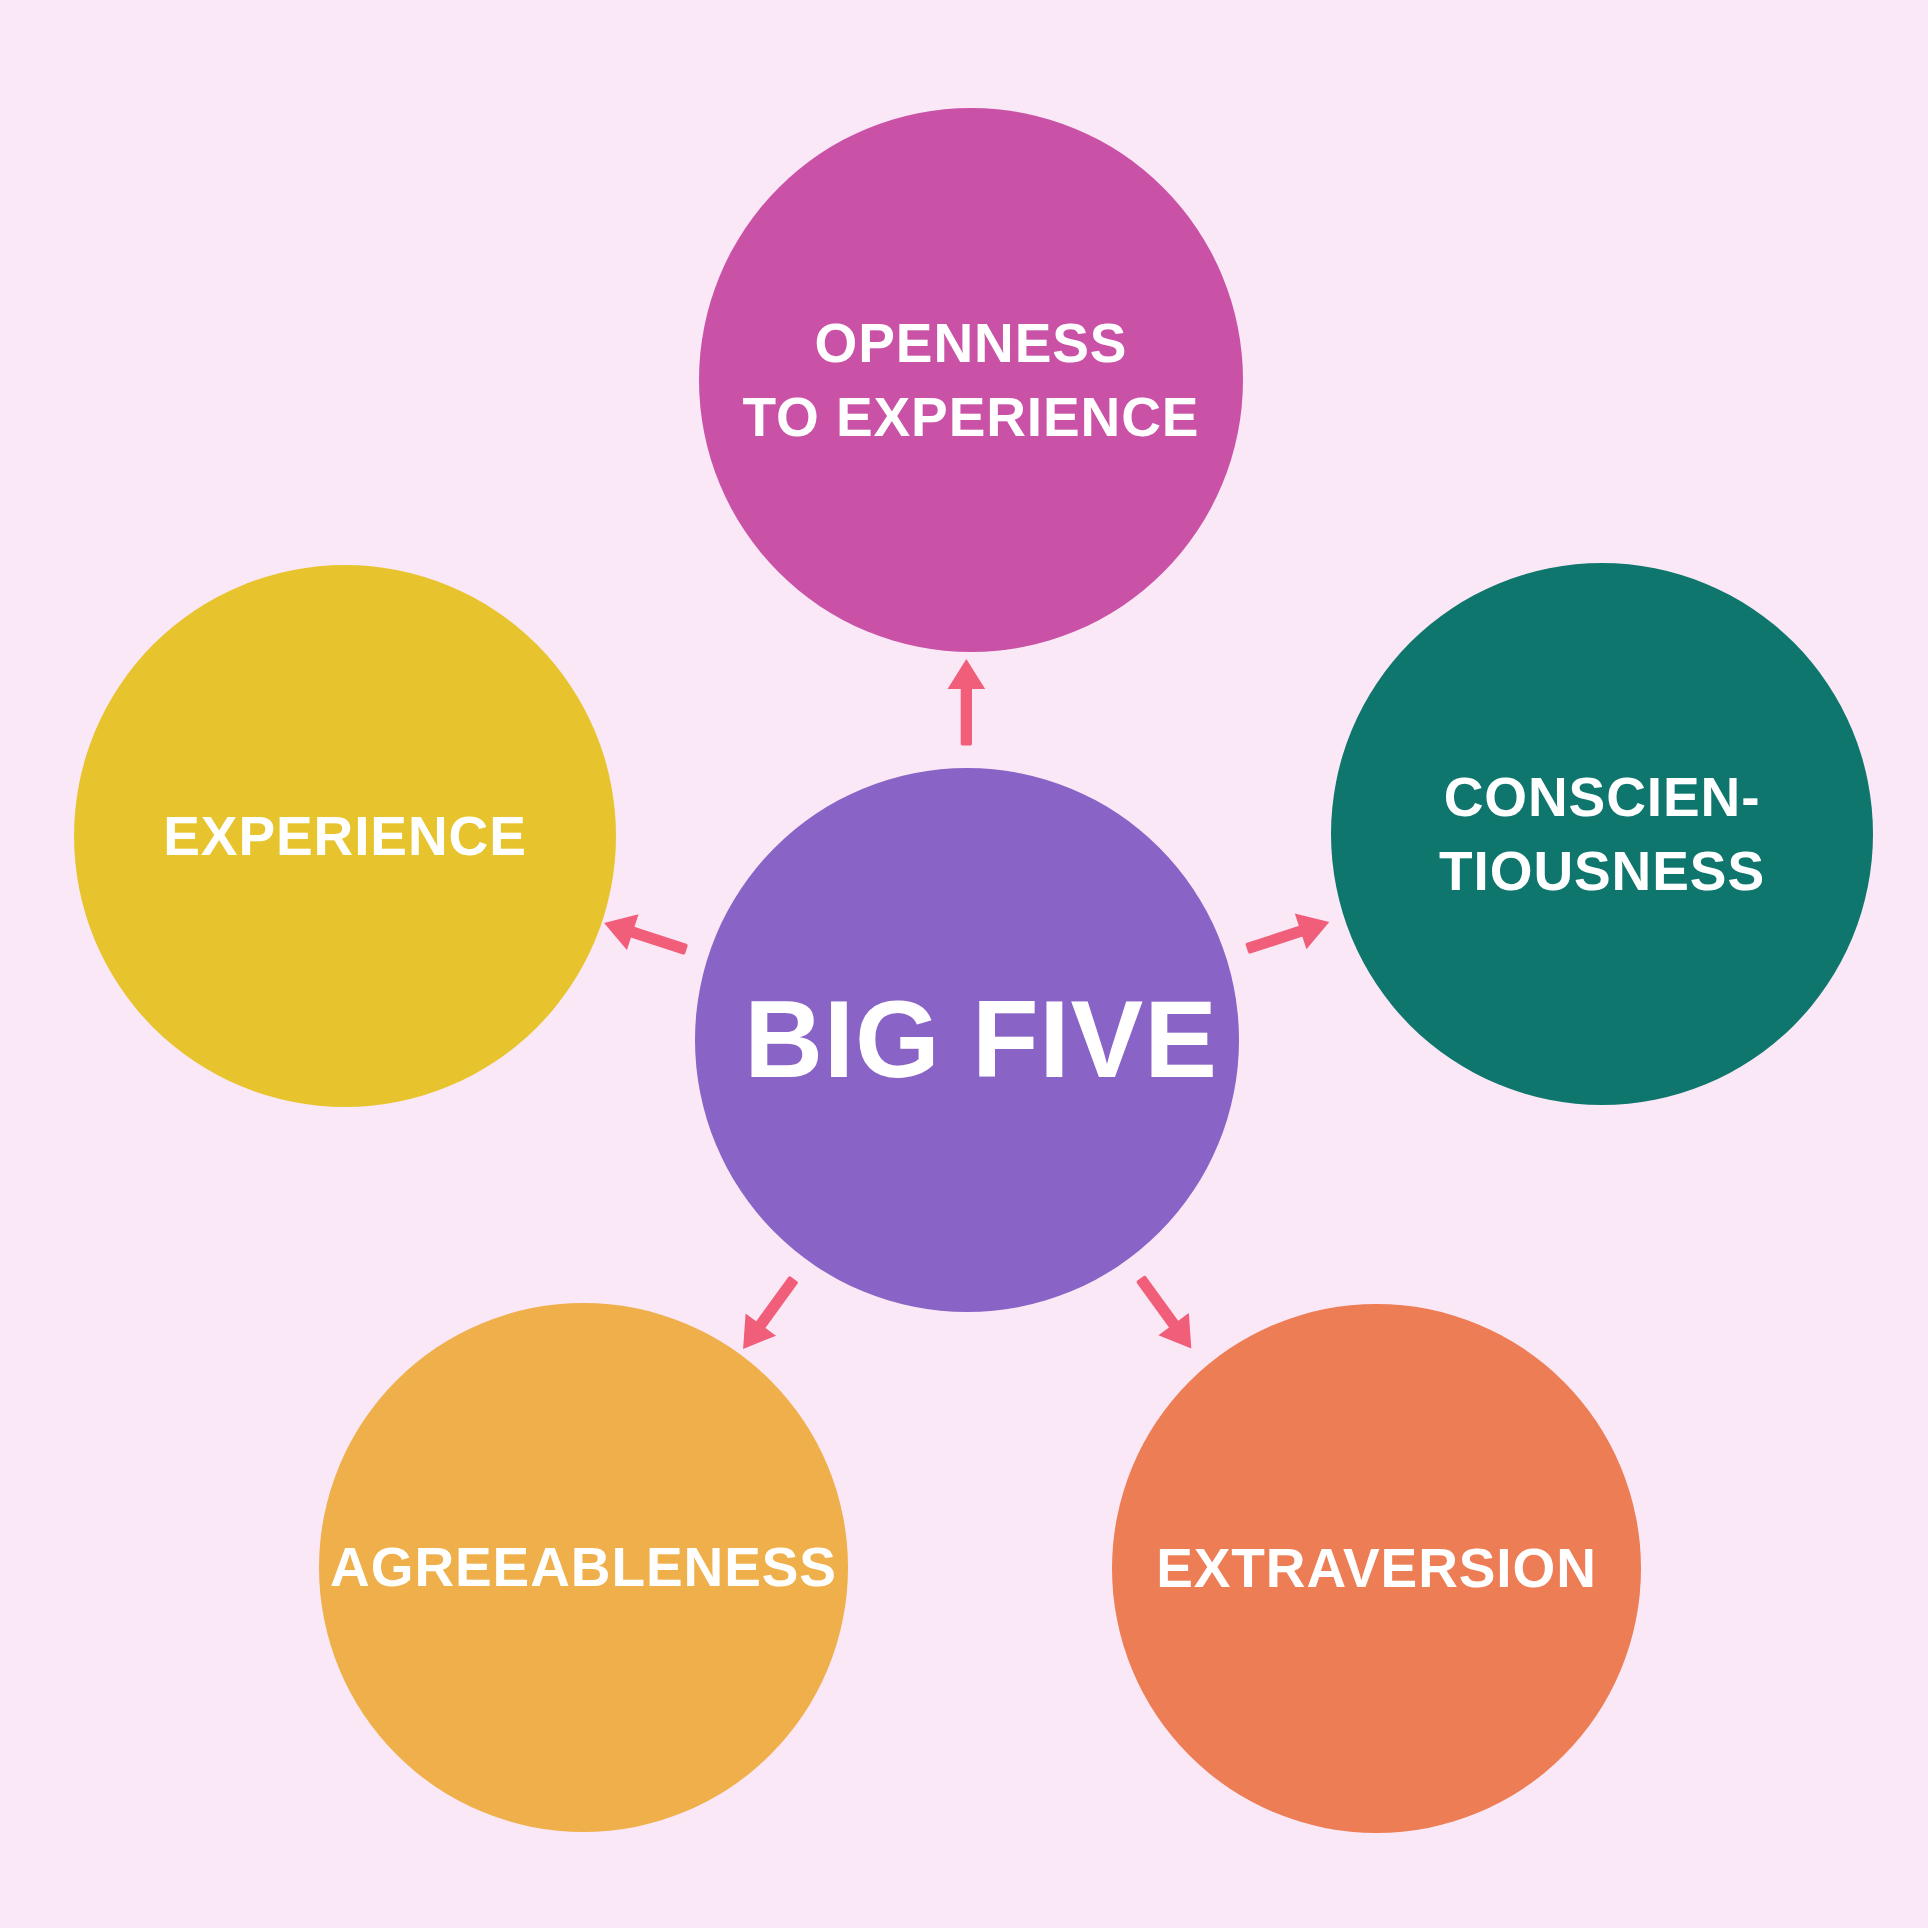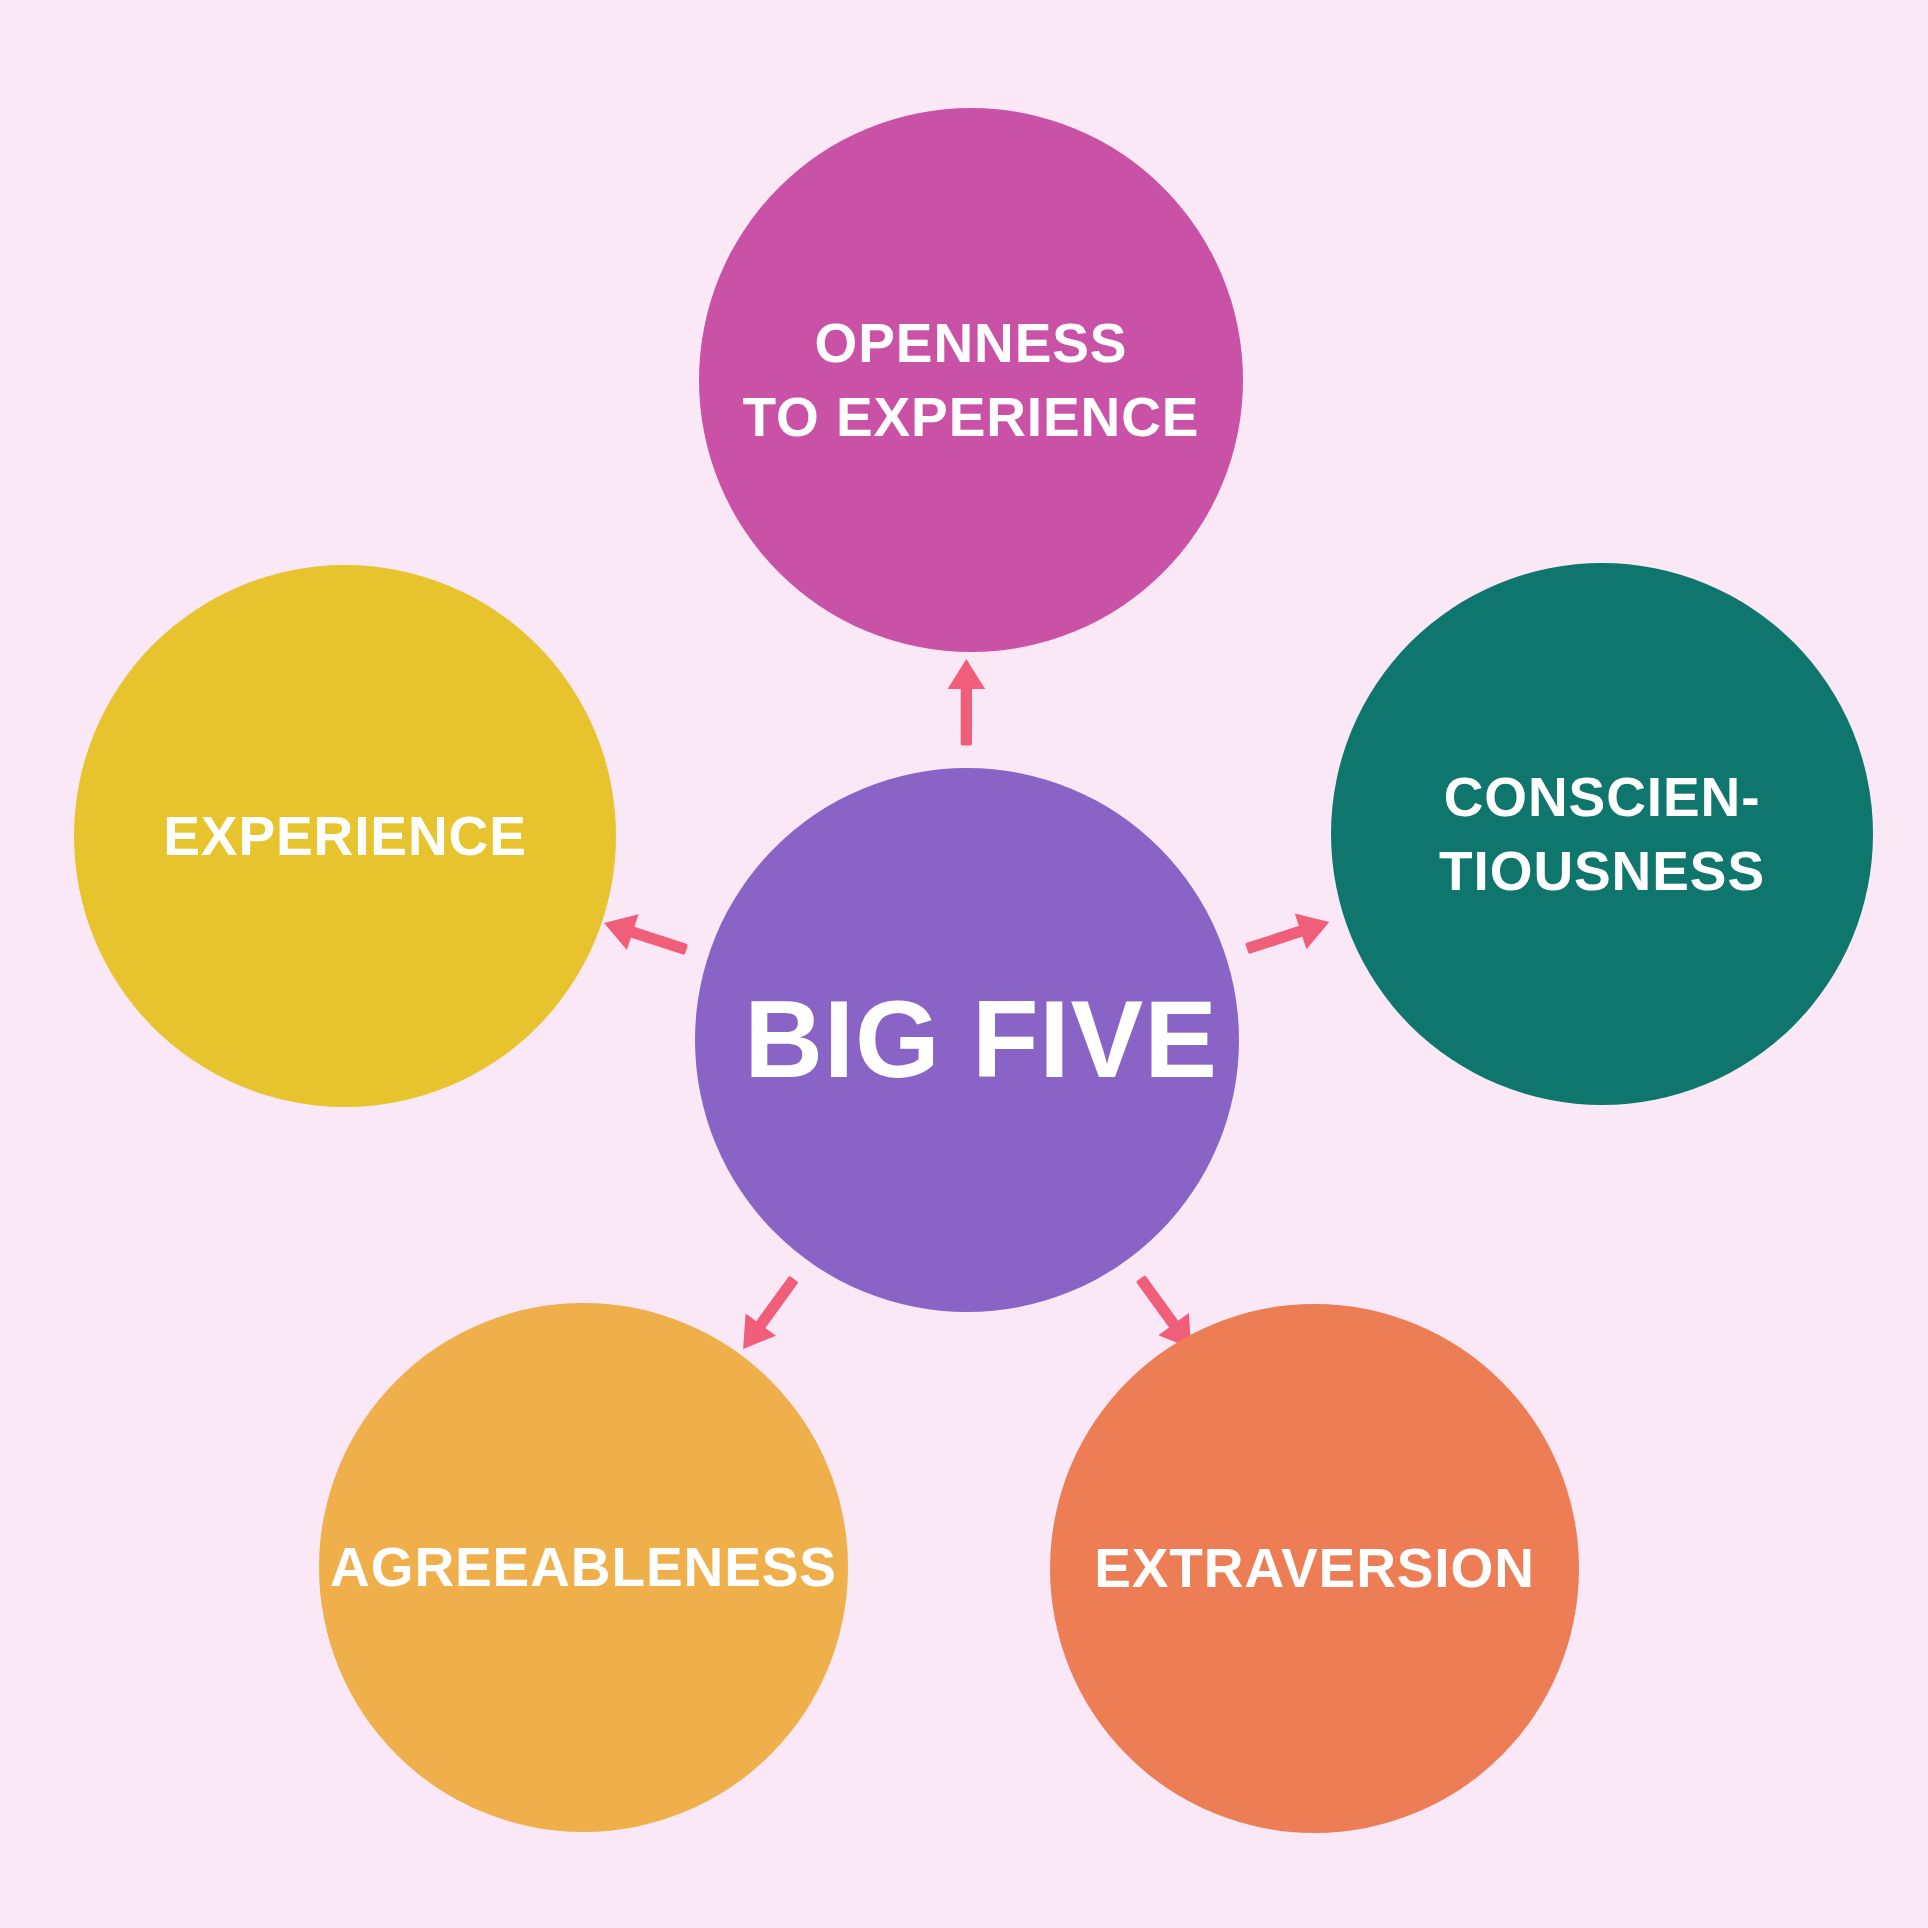--- a/index.html
+++ b/index.html
@@ -30,21 +30,21 @@
     font-size: 109px;
     letter-spacing: 0.9px;
     line-height: 1.1;
     margin-left: 28px;
   }
   
   .node-center        { left: 695px;  top: 768px;  width: 544px; height: 544px; }
   .node-top           { left: 699px;  top: 108px;  width: 544px; height: 544px; }
   .node-right         { left: 1331px; top: 563px;  width: 542px; height: 542px; }
   .node-left          { left: 74px;   top: 565px;  width: 542px; height: 542px; }
-  .node-bottom-right  { left: 1050px; top: 1304px; width: 529px; height: 529px; text-align: center; }
+  .node-bottom-right  { left: 1112px; top: 1304px; width: 529px; height: 529px; text-align: center; }
   .node-bottom-left   { left: 319px;  top: 1303px; width: 529px; height: 529px; }
   .arrow-layer {
     position: absolute;
     left: 0; top: 0;
     width: 1928px;
     height: 1928px;
     pointer-events: none;
   }
 </style>
 </head>

